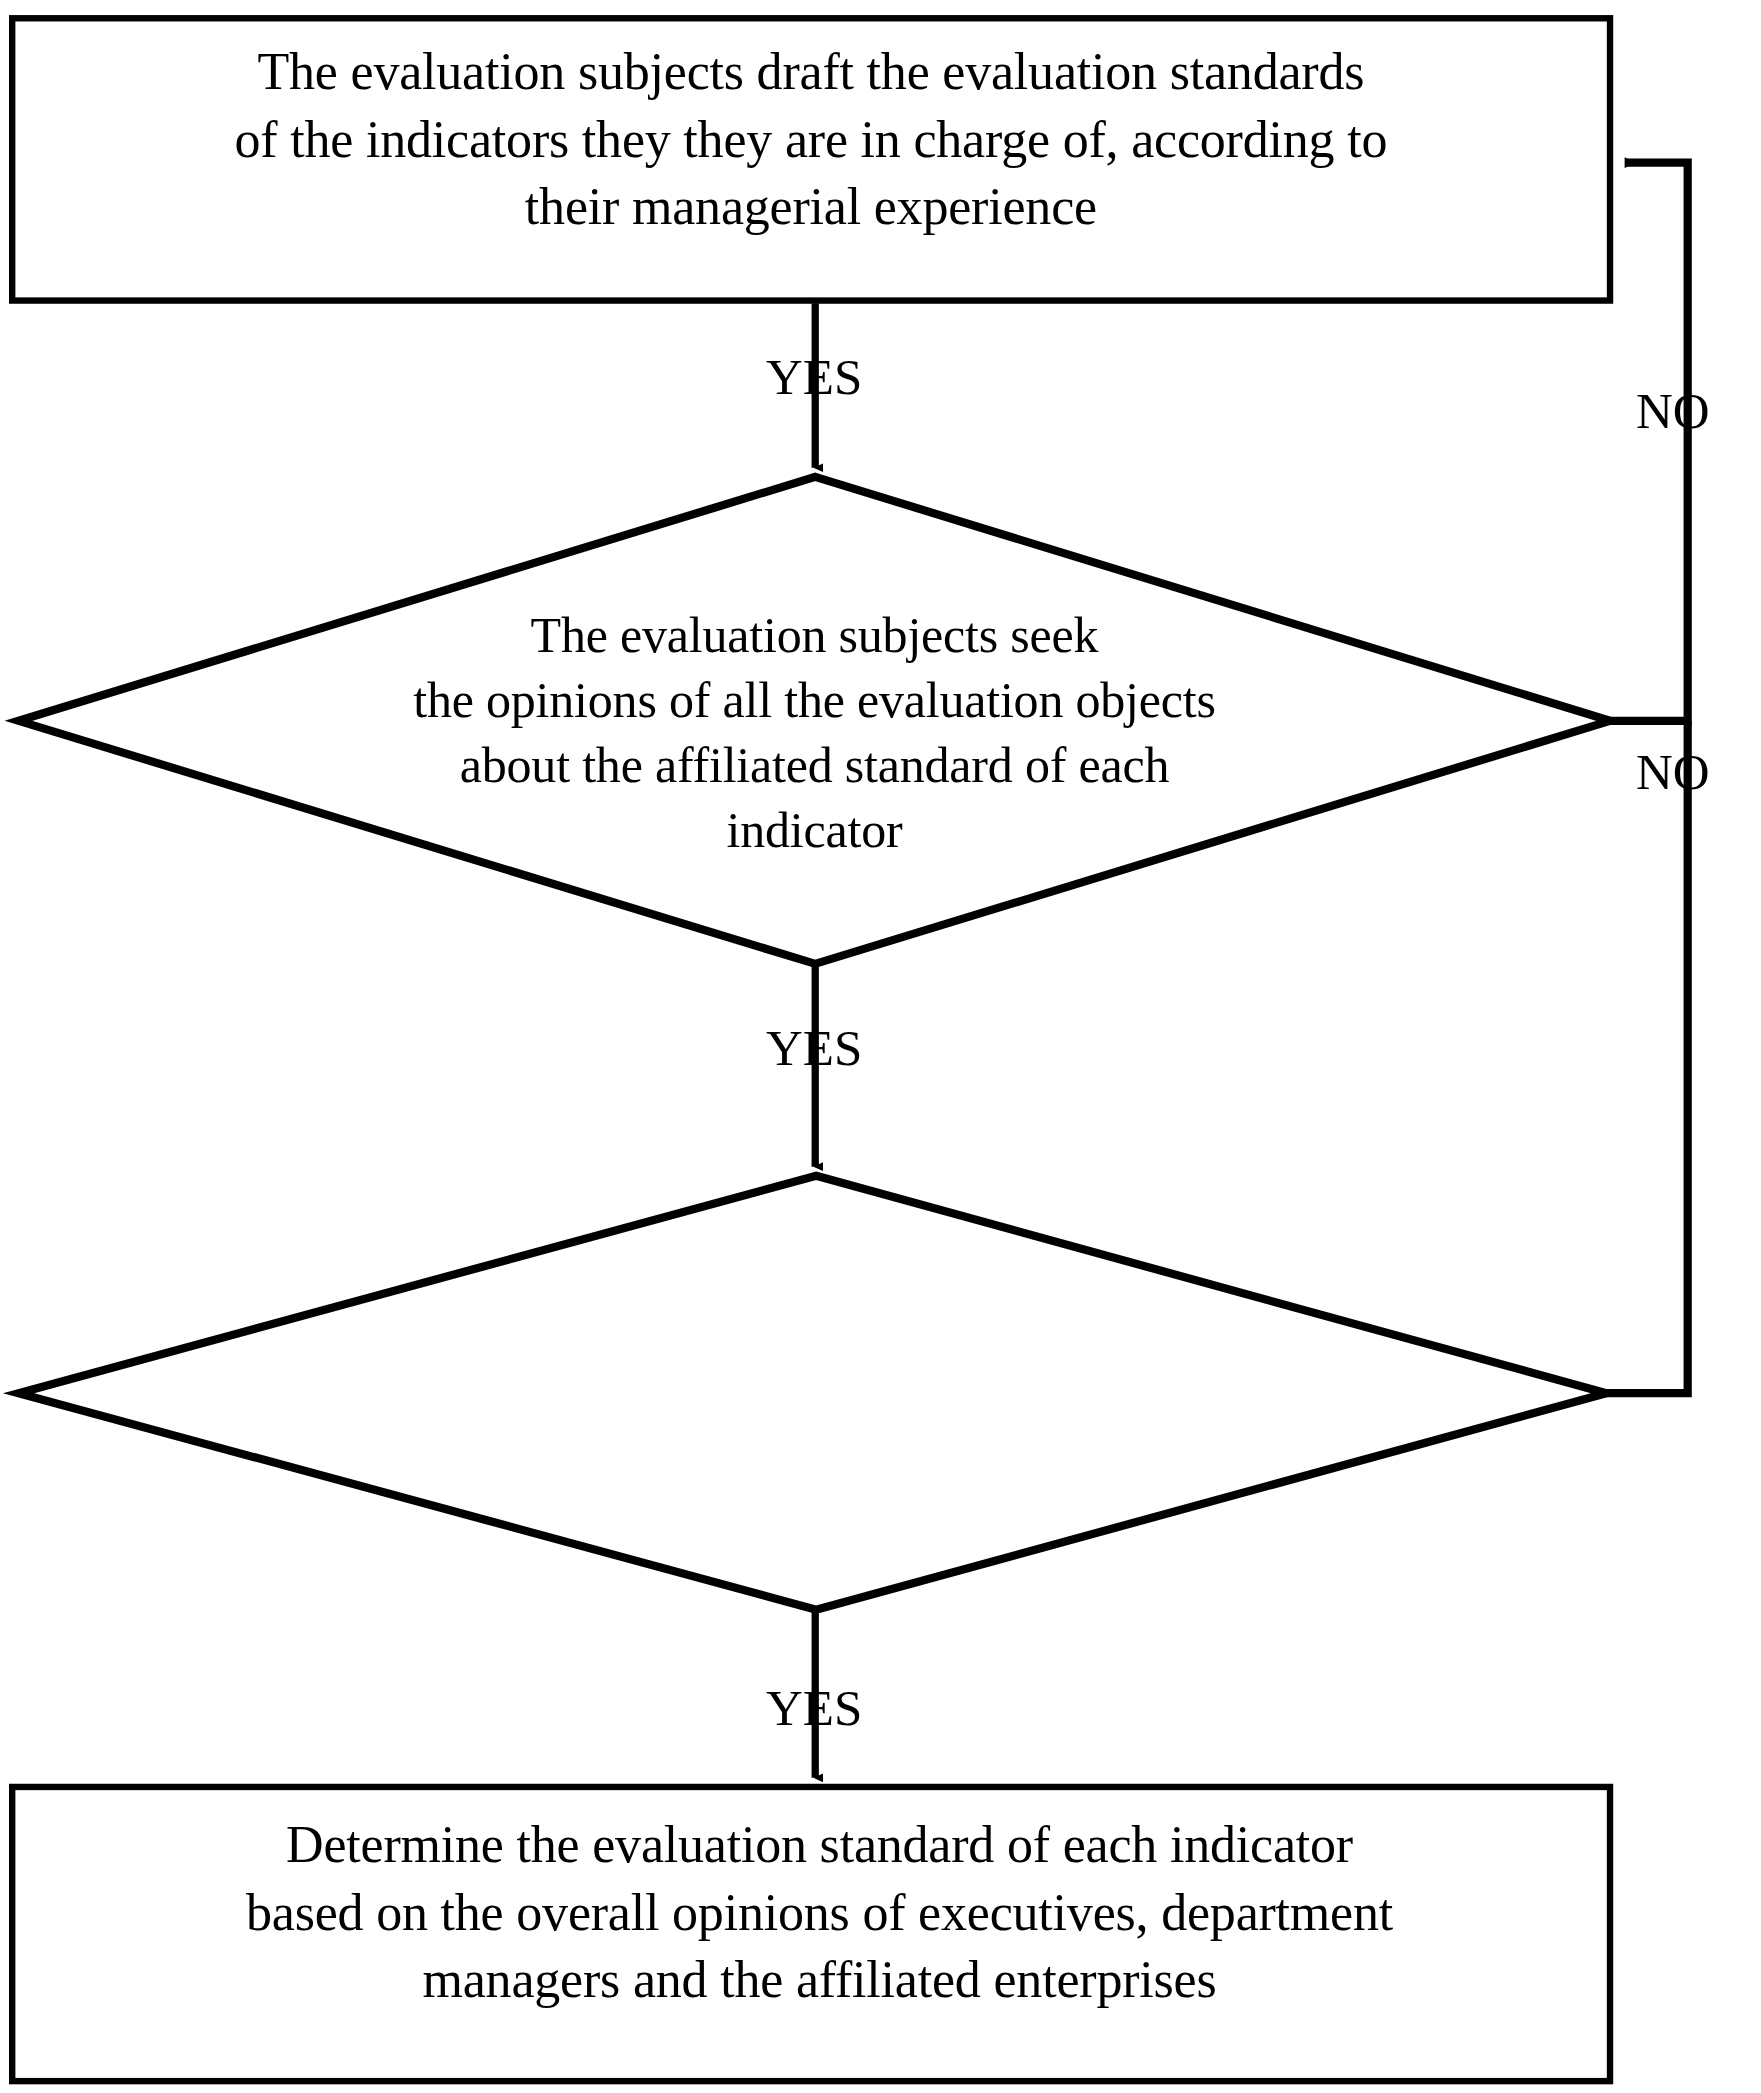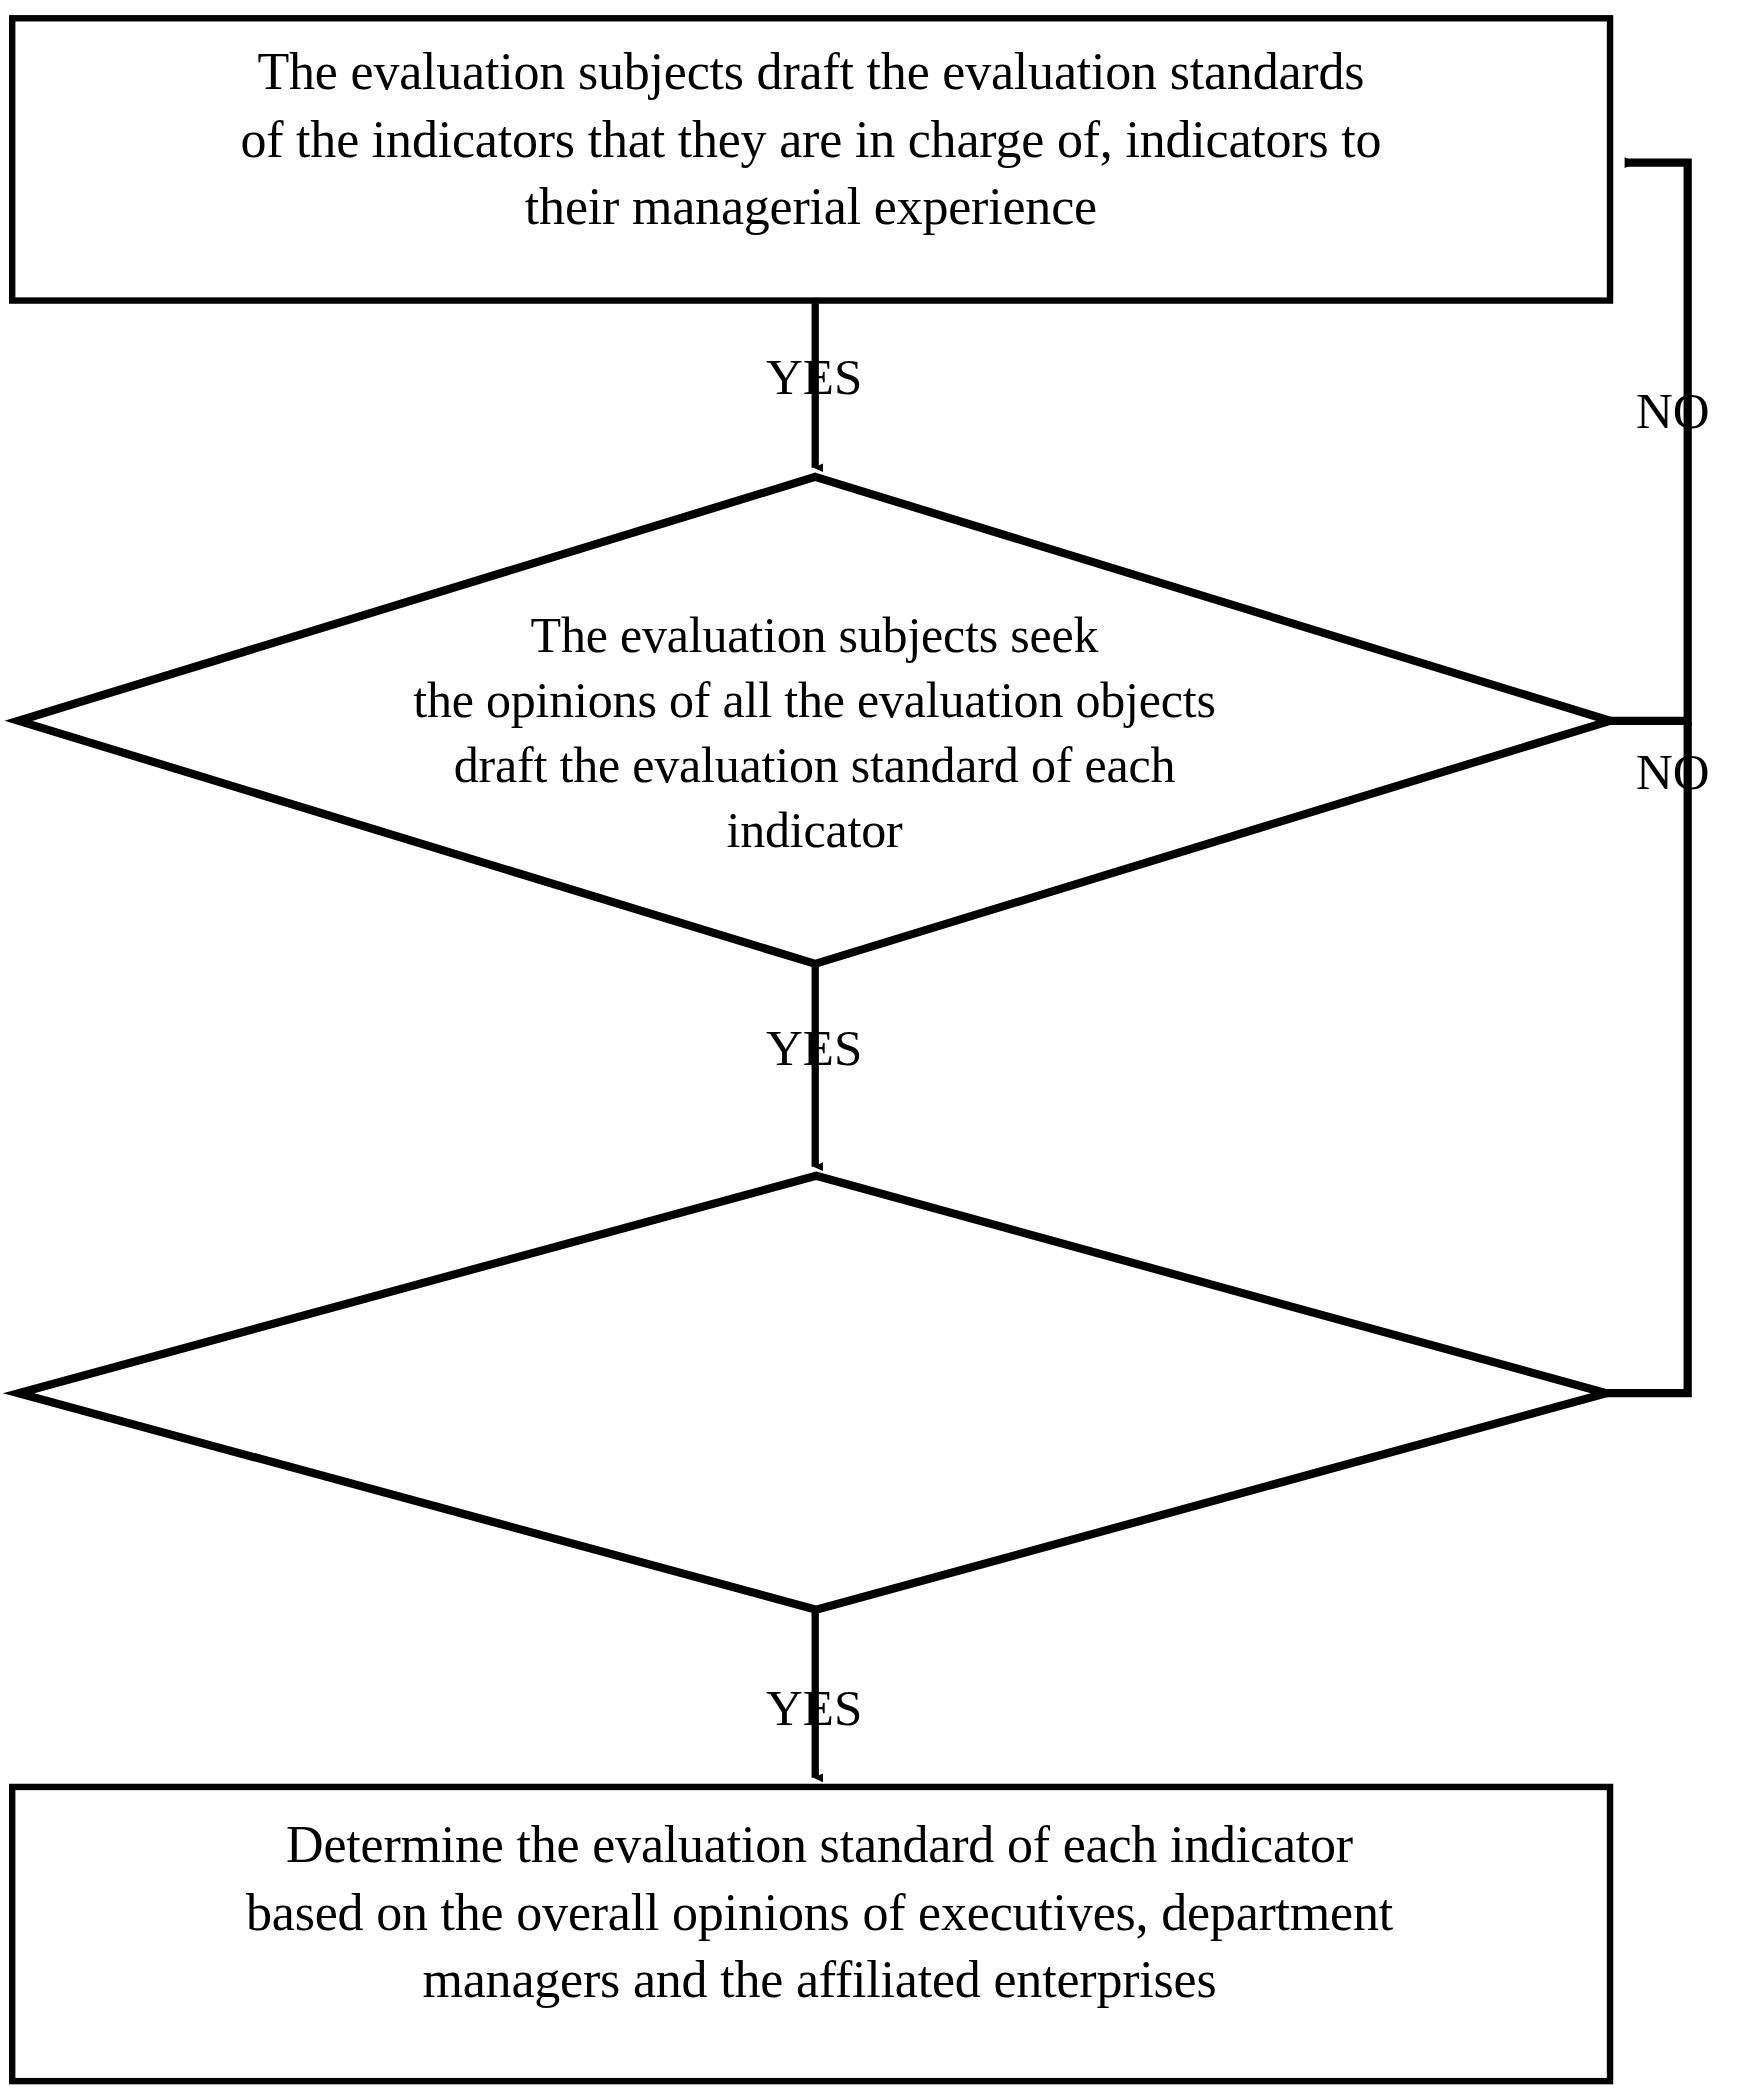--- a/index.html
+++ b/index.html
@@ -82,26 +82,26 @@
     <line x1="892" y1="1055" x2="892" y2="1277" stroke="#000000" stroke-width="8" marker-end="url(#arrow-down)"></line>
 
     <line x1="892" y1="1762" x2="892" y2="1946" stroke="#000000" stroke-width="8" marker-end="url(#arrow-down)"></line>
 
     <path d="M1758,1525 L1847,1525 L1847,790" fill="none" stroke="#000000" stroke-width="9"></path>
 
     <path d="M1762,789 L1847,789 L1847,178 L1780,178" fill="none" stroke="#000000" stroke-width="9" marker-end="url(#arrow-left)"></path>
   </svg>
 
   <div class="node-text box-text" id="box-1-text">The evaluation subjects draft the evaluation standards
-of the indicators that they are in charge of, indicators to
+of the indicators they they are in charge of, according to
 their managerial experience</div>
 
   <div class="node-text diamond-text" id="diamond-1-text">The evaluation subjects seek
 the opinions of all the evaluation objects
-draft the evaluation standard of each
+about the affiliated standard of each
 indicator</div>
 
 
   <div class="node-text box-text" id="box-2-text">Determine the evaluation standard of each indicator
 based on the overall opinions of executives, department
 managers and the affiliated enterprises</div>
 
   <div class="edge-label" id="label-yes-1">YES</div>
 
   <div class="edge-label" id="label-yes-2">YES</div>

